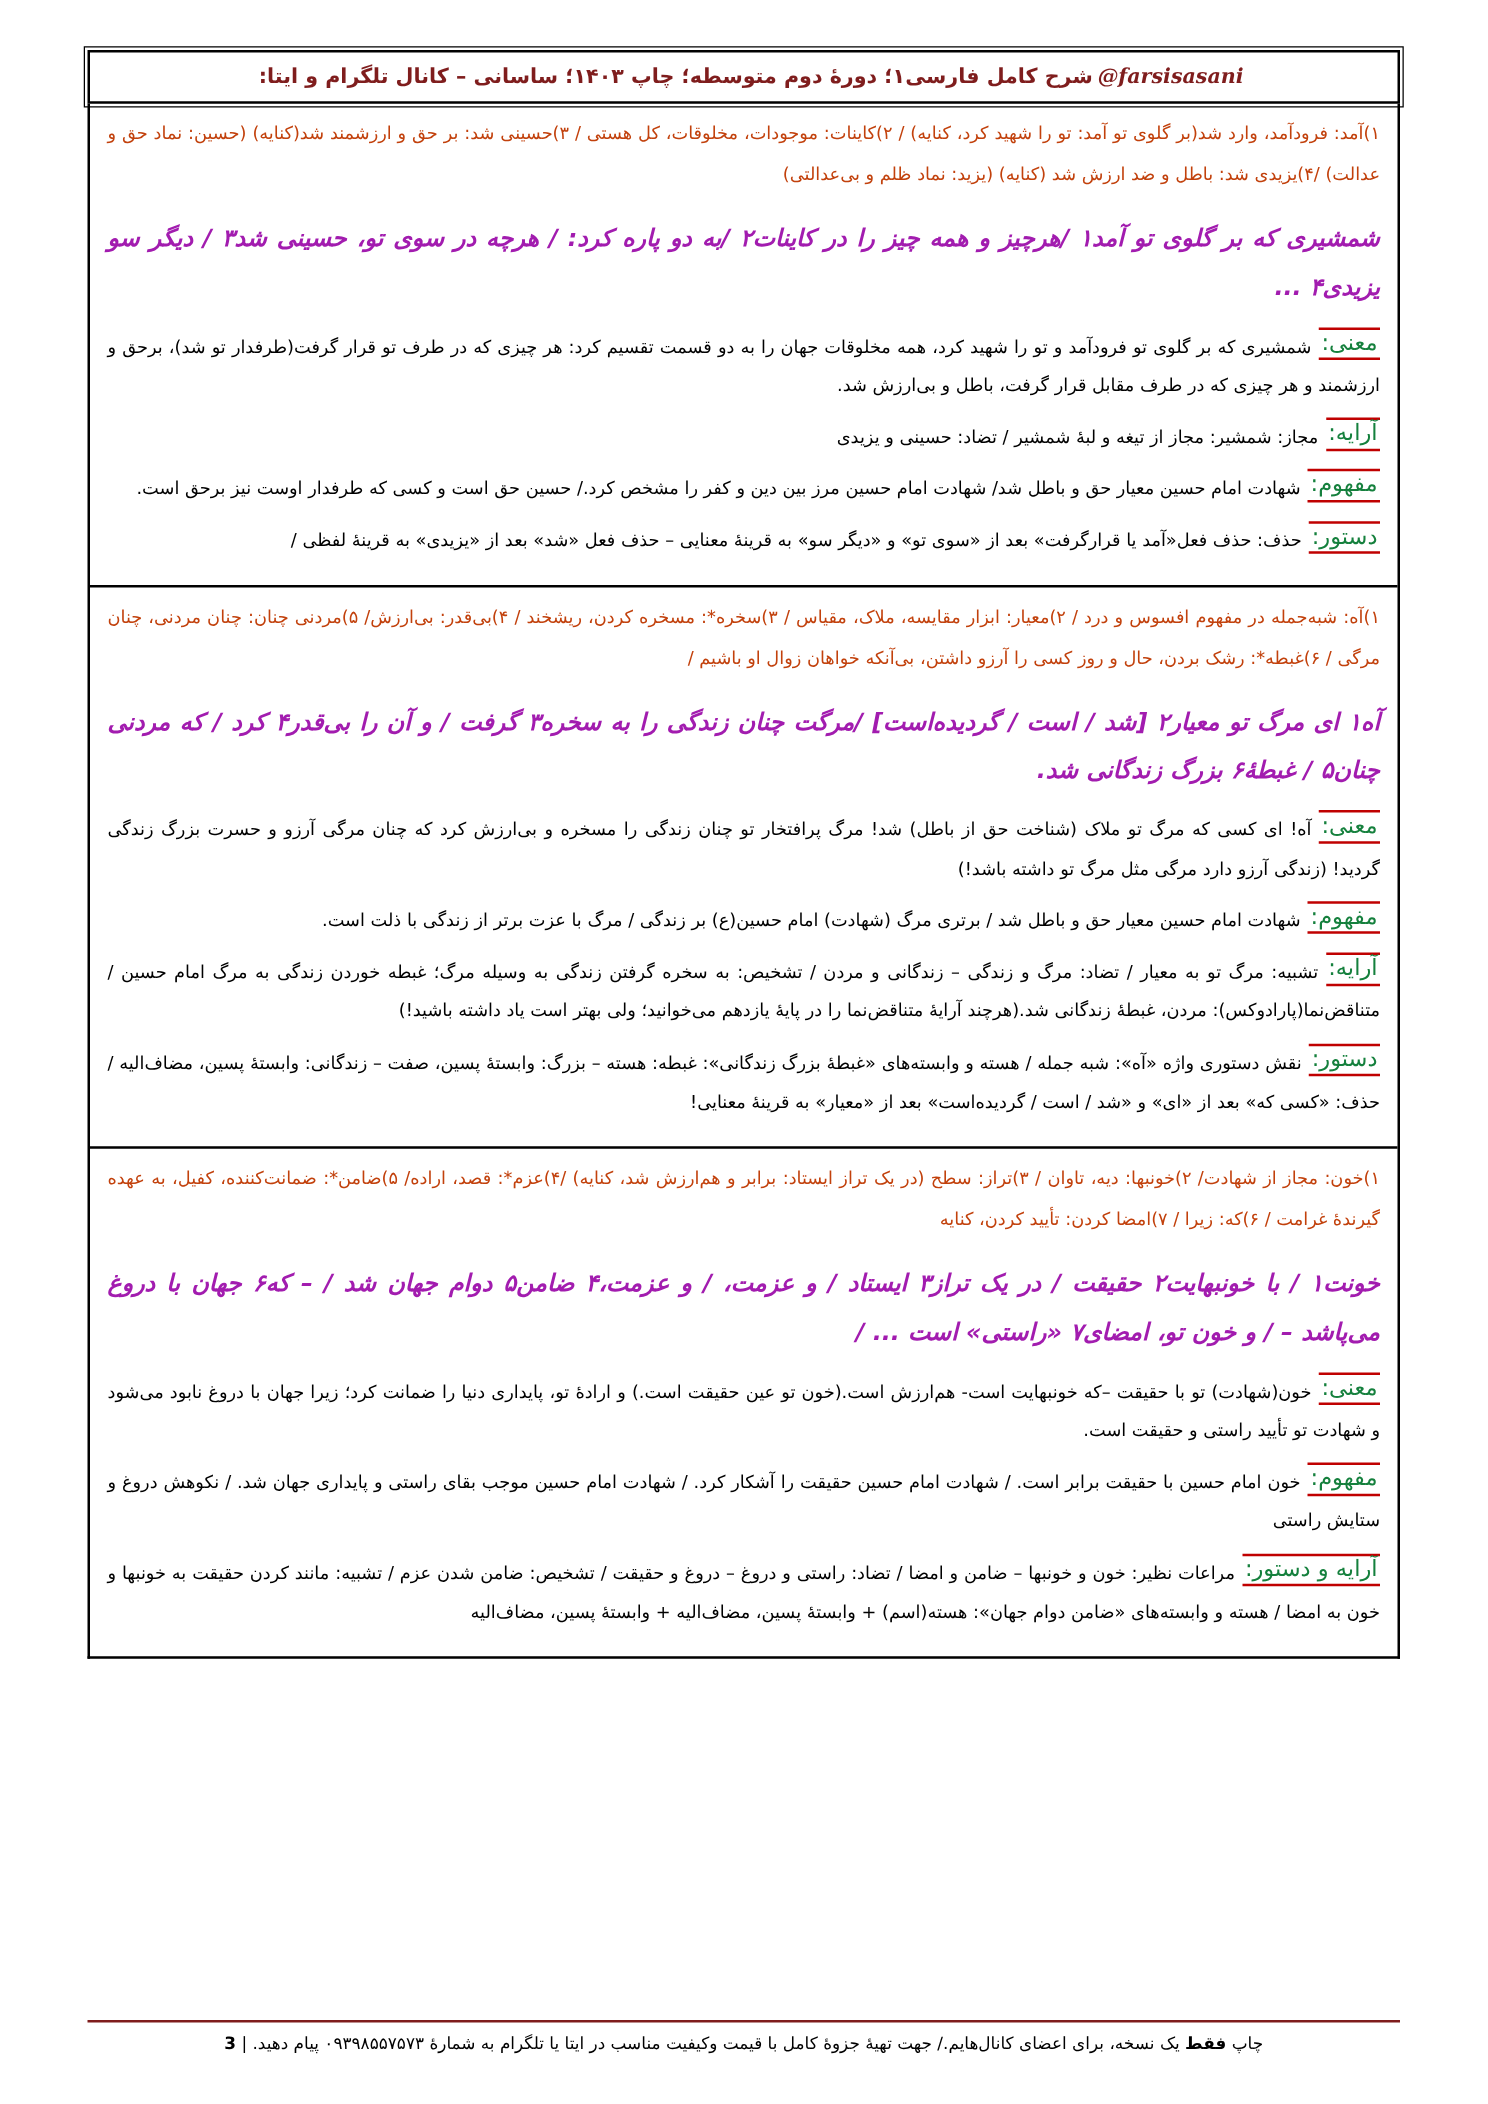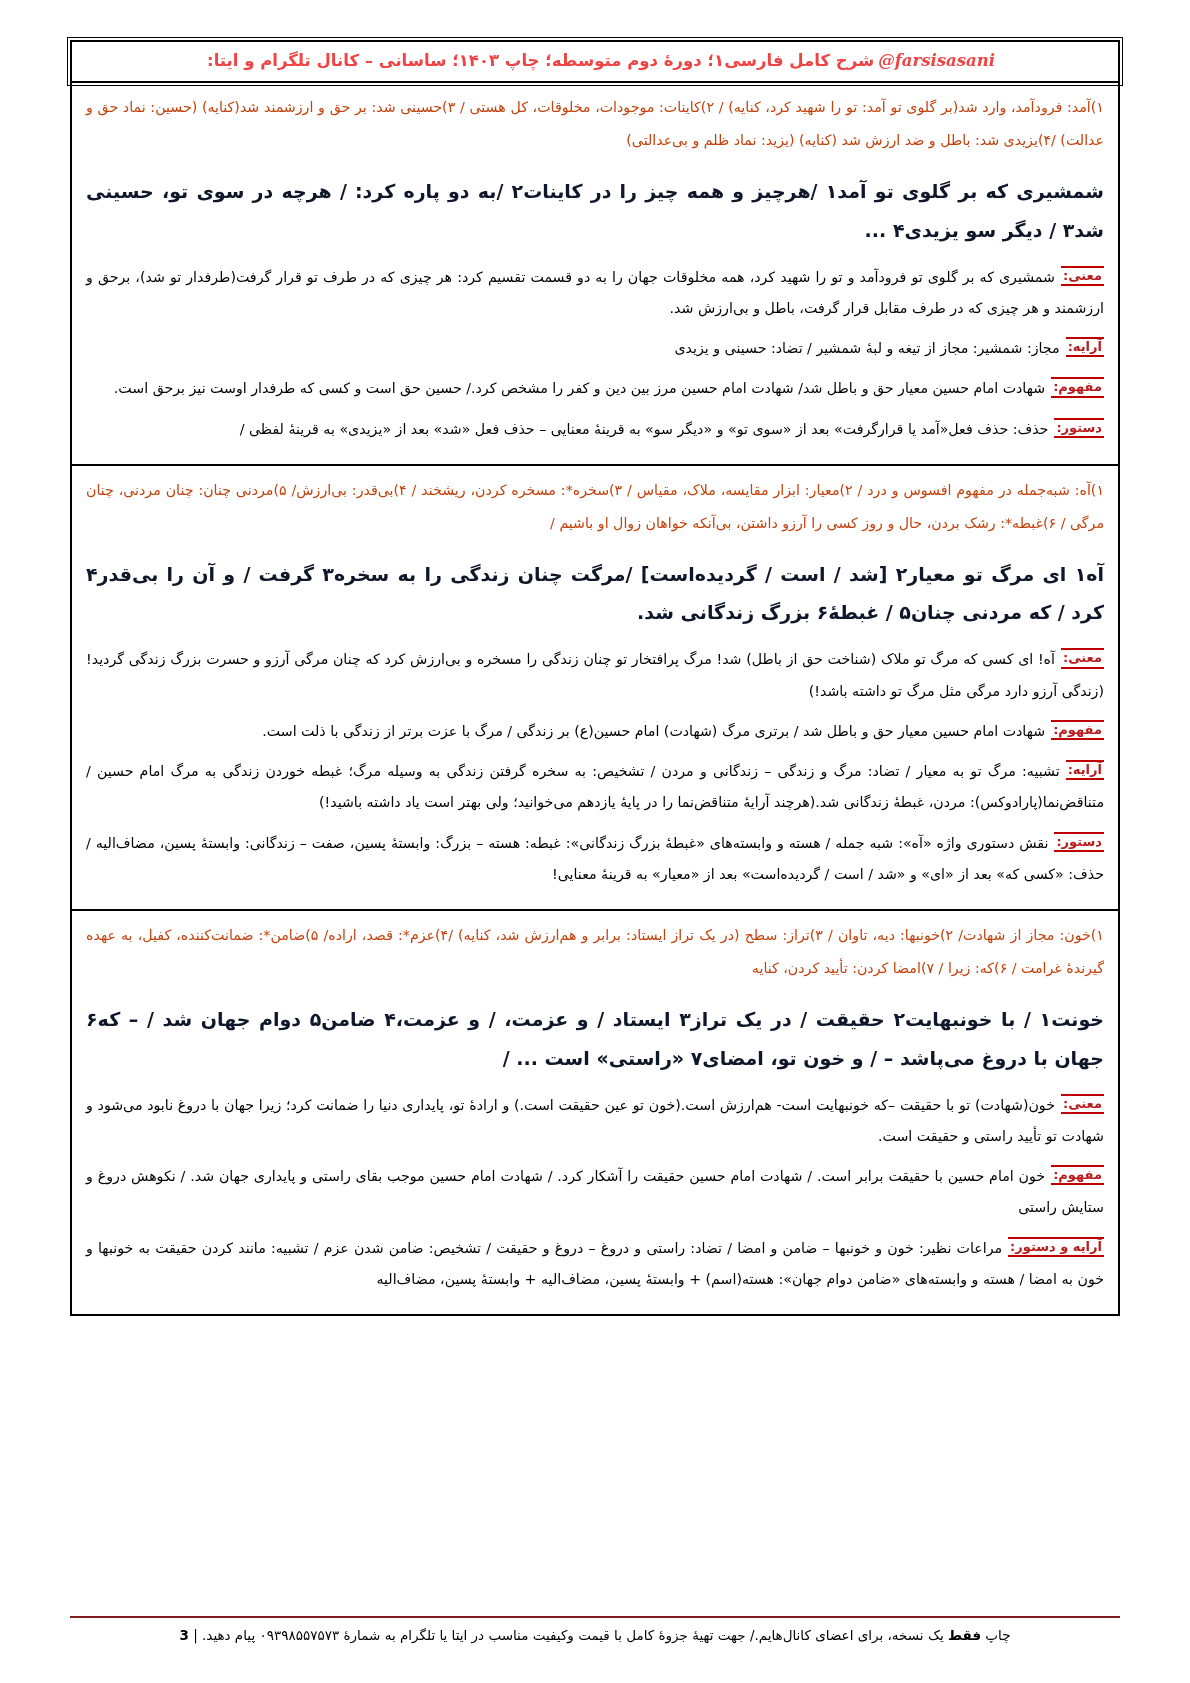--- a/index.html
+++ b/index.html
@@ -34,21 +34,21 @@
     border: 2px solid #000;
     outline: 1px solid #000;
     outline-offset: 2px;
     padding: 9px 14px 11px 14px;
     text-align: center;
     box-sizing: border-box;
   }
   .header-line {
     font-size: 16.5px;
     font-weight: bold;
-    color: #ef4444;
+    color: #7f1d1d;
     letter-spacing: 0;
     white-space: nowrap;
     display: flex;
     flex-direction: row-reverse;
     justify-content: center;
     align-items: baseline;
     gap: 4px;
   }
   .header-title { margin-left: 22px; }
   .header-handle {
@@ -78,45 +78,46 @@
   .glossary {
     font-size: 14.2px;
     color: #c2410c;
     line-height: 2.35;
     text-align: justify;
     text-align-last: right;
   }
 
   
   .verse {
-    color: #0f172a;
+    color: #a21caf;
     font-weight: bold;
     font-size: 19px;
     line-height: 2.05;
     text-align: justify;
     text-align-last: right;
     margin: 14px 0 12px 0;
     direction: rtl;
+    font-style: italic;
   }
 
   
   .row {
     display: block;
     font-size: 14.2px;
     line-height: 2.2;
     color: #000;
     text-align: justify;
     text-align-last: right;
     margin: 9px 0;
   }
   .tag {
     display: inline-block;
-    color: #b91c1c;
-    font-weight: bold;
-    font-size: 13px;
+    color: #15803d;
+    font-weight: normal;
+    font-size: 18px;
     border-bottom: 2.5px solid #C00000;
     border-top: 2.5px solid #C00000;
     padding: 0 2px;
     margin-left: 6px;
     line-height: 1.25;
     white-space: nowrap;
     vertical-align: 2px;
   }
 
   

